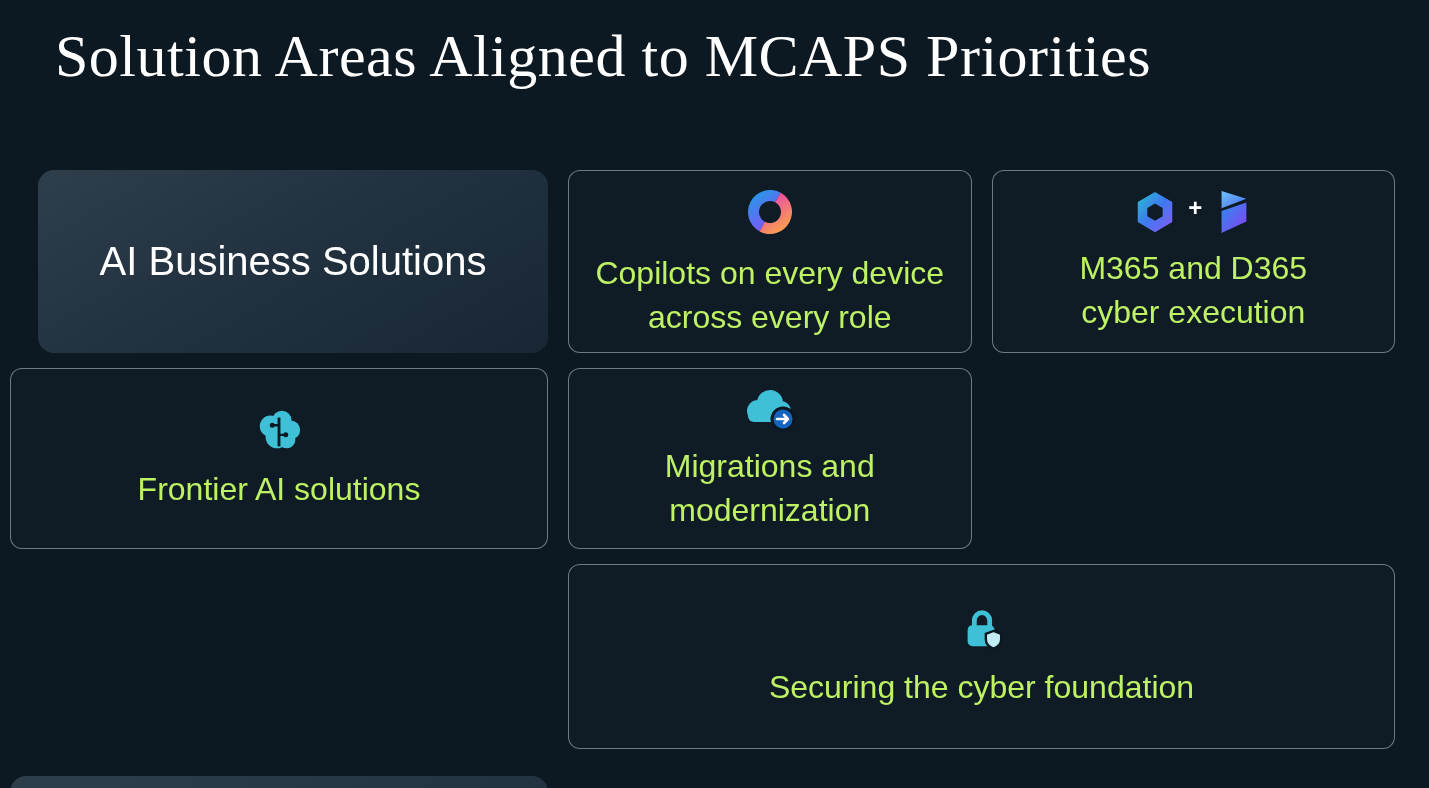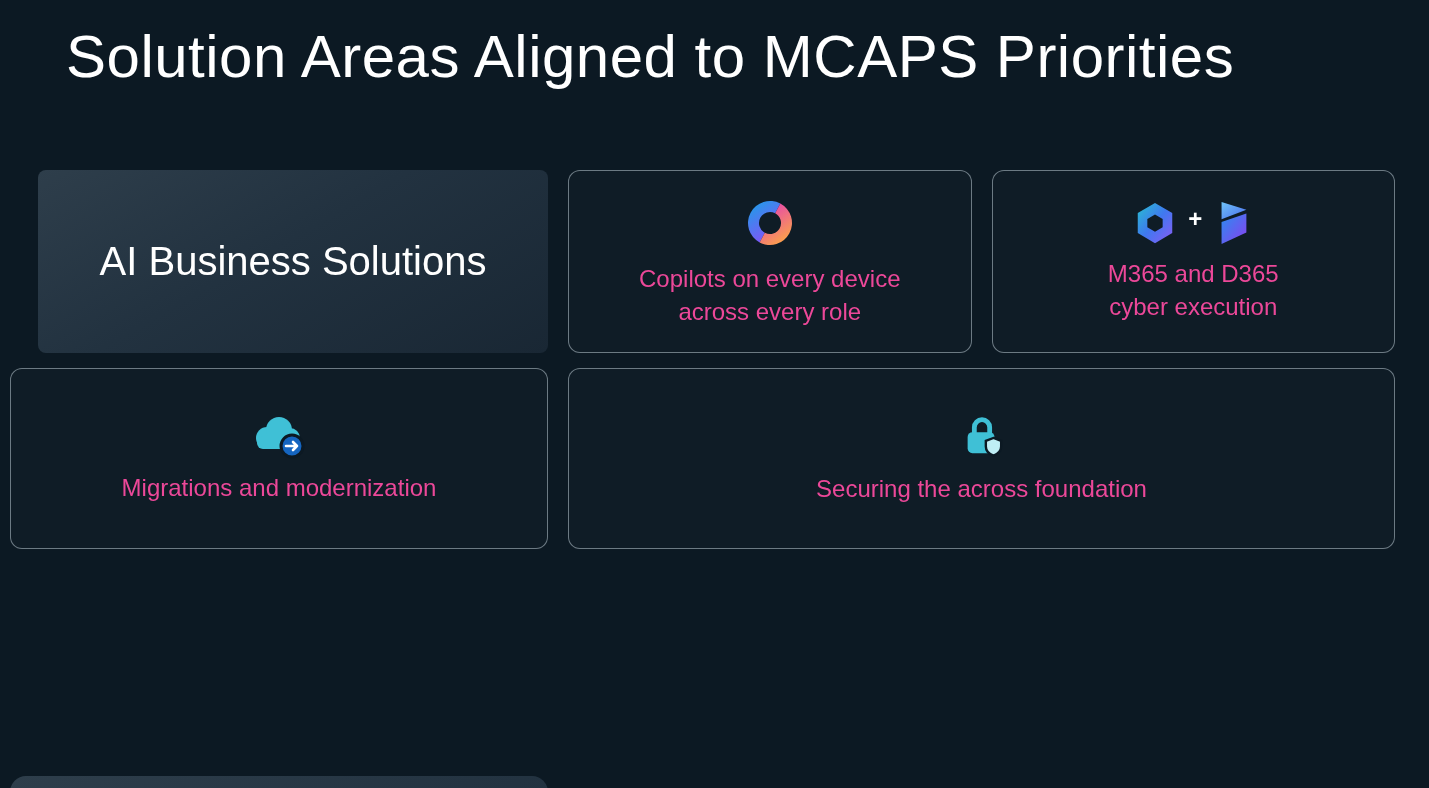--- a/index.html
+++ b/index.html
@@ -5,38 +5,39 @@
   * { margin: 0; padding: 0; box-sizing: border-box; }
   html, body {
     width: 1429px; height: 788px;
     background: #0C1923;
     overflow: hidden;
     font-family: "Liberation Sans", "DejaVu Sans", sans-serif;
     position: relative;
   }
   .slide-title {
     position: absolute;
-    left: 66px; top: 22px;
+    left: 55px; top: 22px;
     font-size: 60px;
     font-weight: 400;
     color: #ffffff;
     letter-spacing: 0.5px;
     white-space: nowrap;
+    font-family: Liberation Serif, serif;
   }
   .grid {
     position: absolute;
     left: 10px; top: 170px;
     width: 1385px; height: 579px;
     display: grid;
     grid-template-columns: 538px 1fr 1fr;
     grid-template-rows: 183px 181px 185px;
     gap: 15px 20px;
   }
   .area-card {
-    border-radius: 8px;
+    border-radius: 16px;
     background: linear-gradient(150deg, #2e3e4b 0%, #223240 45%, #192734 100%);
     display: flex;
     align-items: center;
     justify-content: center;
     margin-left: 28px;
   }
   .area-label {
     font-size: 40px;
     color: #ffffff;
     font-weight: 400;
@@ -48,22 +49,22 @@
     background: rgba(255, 255, 255, 0.015);
     display: flex;
     flex-direction: column;
     align-items: center;
     justify-content: center;
     gap: 12px;
     padding: 10px;
   }
   .priority-card.wide { grid-column: 2 / 4; }
   .priority-label {
-    font-size: 24px;
-    color: #ec4899;
+    font-size: 32px;
+    color: #bef264;
     text-align: center;
     line-height: 1.35;
     white-space: pre-line;
   }
   .icon-row {
     display: flex;
     align-items: center;
     gap: 10px;
   }
   .plus-sign {
@@ -146,20 +147,38 @@
           <path d="M10 2 L36 10 L10 20 Z" fill="url(#d365g2)"></path>
           <path d="M10 23 L36 14 L36 34 L10 46 Z" fill="url(#d365g)"></path>
         </svg>
       </span>
     </div>
     <div class="priority-label">M365 and D365
 cyber execution</div>
   </div>
 
 
+  <div class="priority-card">
+    <span>
+      <svg viewBox="0 0 52 52" width="50" height="50">
+        <g fill="#3fc0d6">
+          <circle cx="17" cy="21" r="11"></circle>
+          <circle cx="29" cy="15" r="10"></circle>
+          <circle cx="38" cy="25" r="10"></circle>
+          <circle cx="24" cy="32" r="12"></circle>
+          <circle cx="34" cy="35" r="9"></circle>
+        </g>
+        <path d="M26 12 V42" stroke="#0C1923" stroke-width="3" fill="none"></path>
+        <path d="M26 20 H19 M26 30 H33" stroke="#0C1923" stroke-width="2.5" fill="none"></path>
+        <circle cx="19" cy="20" r="2.6" fill="#0C1923"></circle>
+        <circle cx="33" cy="30" r="2.6" fill="#0C1923"></circle>
+      </svg>
+    </span>
+    <div class="priority-label">Frontier AI solutions</div>
+  </div>
 
   <div class="priority-card">
     <span>
       <svg viewBox="0 0 56 48" width="56" height="48">
         <g fill="#3fc0d6">
           <circle cx="16" cy="26" r="11"></circle>
           <circle cx="28" cy="18" r="13"></circle>
           <circle cx="39" cy="26" r="10"></circle>
           <rect x="6" y="24" width="42" height="13" rx="6"></rect>
         </g>
@@ -172,18 +191,18 @@
 
 
   <div class="priority-card wide">
     <span>
       <svg viewBox="0 0 48 52" width="46" height="50">
         <path d="M16 23 v-6 a8 8 0 0 1 16 0 v6" stroke="#3fc0d6" stroke-width="5" fill="none"></path>
         <rect x="9" y="22" width="28" height="22" rx="5" fill="#3fc0d6"></rect>
         <path d="M36 28 l8 3 v6 c0 5 -4 8 -8 9.5 c-4 -1.5 -8 -4.5 -8 -9.5 v-6 Z" fill="#bfeef5" stroke="#0C1923" stroke-width="2.5"></path>
       </svg>
     </span>
-    <div class="priority-label">Securing the across foundation</div>
+    <div class="priority-label">Securing the cyber foundation</div>
   </div>
 
 </div>
 
 <div class="partial-card"></div>
 
 </body></html>

